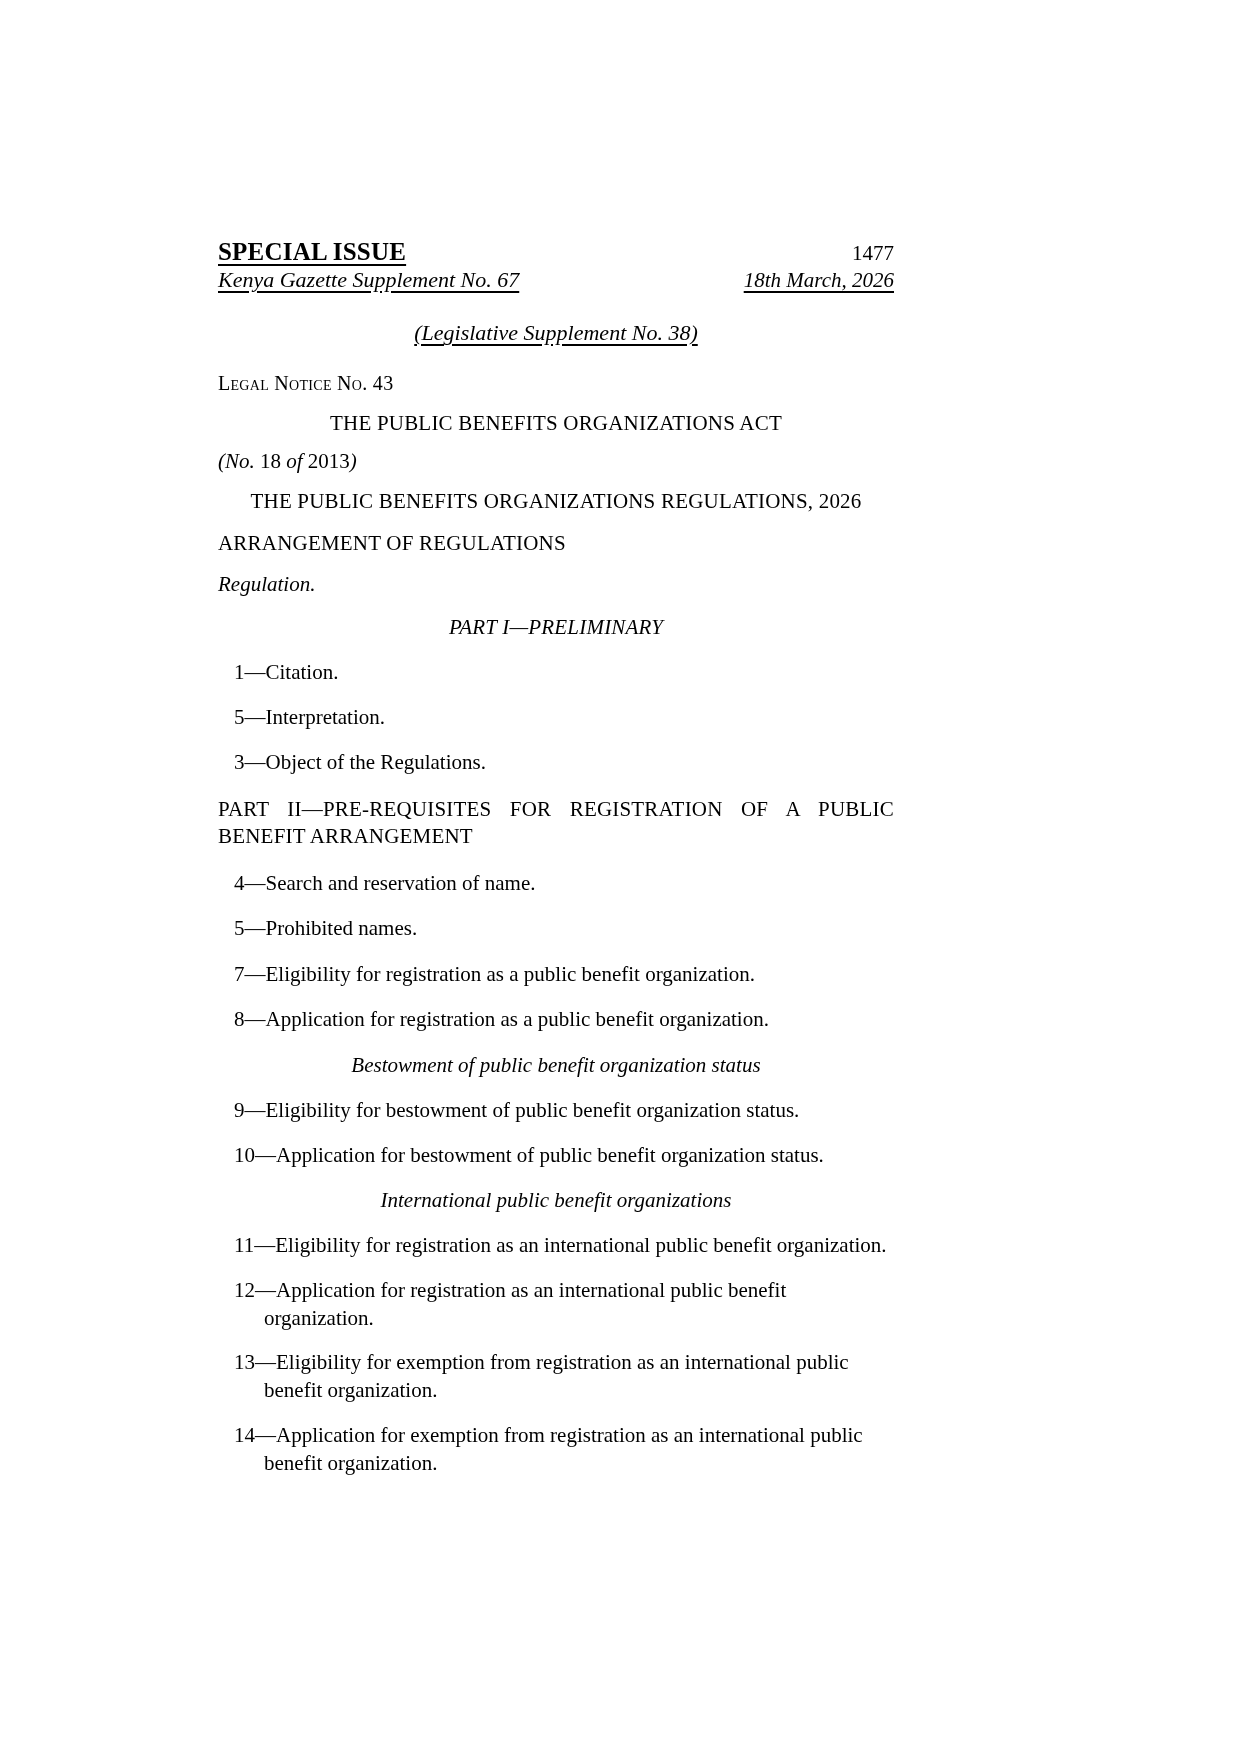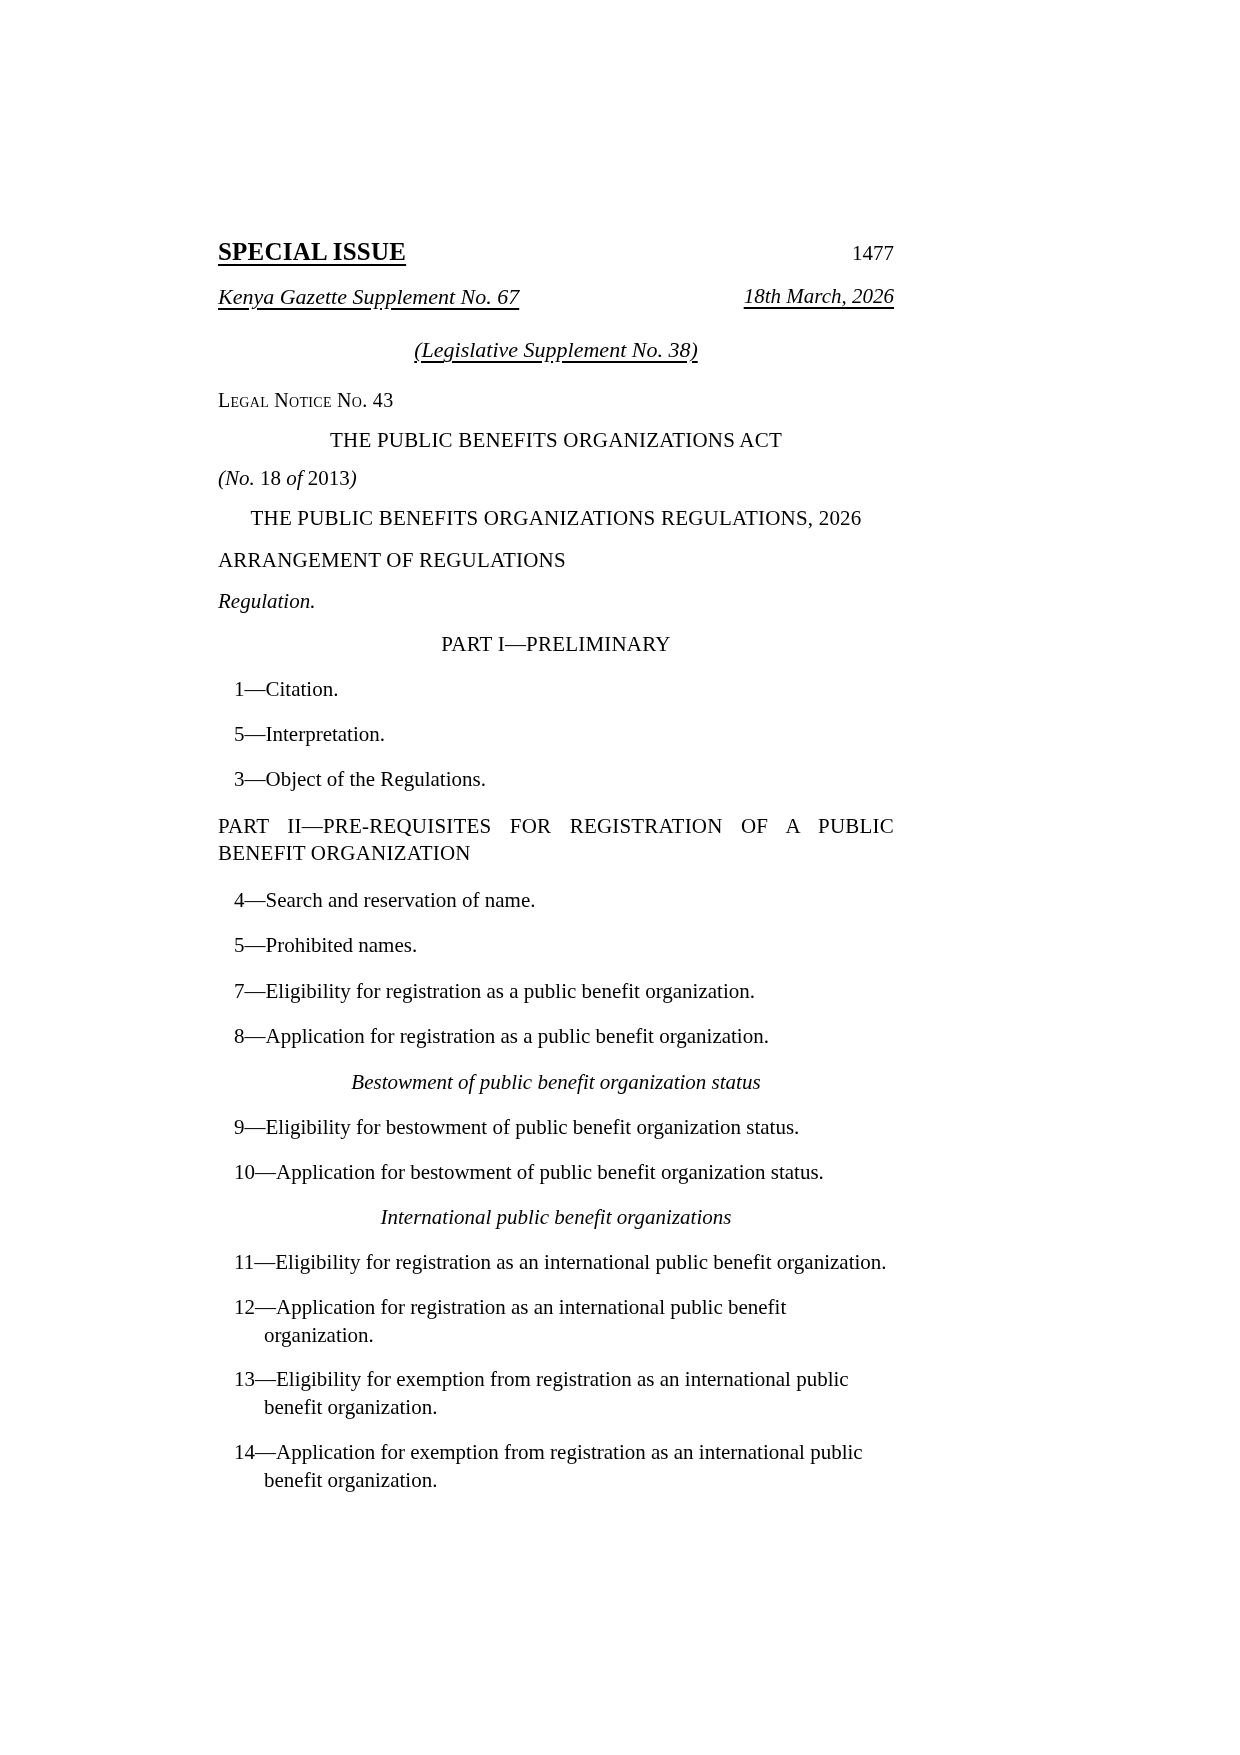--- a/index.html
+++ b/index.html
@@ -47,24 +47,24 @@
     text-underline-offset: 4px;
     line-height: 1.15;
   }
   .page-number {
     font-size: 21px;
     line-height: 1.15;
   }
 
   .gazette-row {
     display: flex;
-    align-items: flex-start;
+    align-items: flex-end;
     justify-content: space-between;
     width: 100%;
-    margin-top: 17px;
+    margin-top: 0;
   }
   .gazette-supp {
     font-size: 22px;
     font-style: italic;
     text-decoration: underline;
     text-underline-offset: 4px;
     line-height: 1.2;
   }
   .gazette-date {
     font-size: 21px;
@@ -126,20 +126,21 @@
     font-style: italic;
     margin-top: 16px;
   }
 
   
   .part-heading-centered {
     text-align: center;
     font-size: 21px;
     margin-top: 18px;
     letter-spacing: 0.2px;
+    font-style: italic;
   }
   .part-heading-justified {
     text-align: justify;
     text-align-last: left;
     font-size: 21px;
     margin-top: 19px;
     line-height: 1.32;
     letter-spacing: 0.2px;
   }
 
@@ -200,21 +201,21 @@
     <div class="arrangement-title">ARRANGEMENT OF REGULATIONS</div>
 
     <div class="regulation-label">Regulation.</div>
 
     <div class="part-heading-centered">PART I—PRELIMINARY</div>
 
     <div class="toc-entry first-after-heading">1—Citation.</div>
     <div class="toc-entry">5—Interpretation.</div>
     <div class="toc-entry">3—Object of the Regulations.</div>
 
-    <div class="part-heading-justified">PART II—PRE-REQUISITES FOR REGISTRATION OF A PUBLIC BENEFIT ORGANIZATION</div>
+    <div class="part-heading-justified">PART II—PRE-REQUISITES FOR REGISTRATION OF A PUBLIC BENEFIT ARRANGEMENT</div>
 
     <div class="toc-entry first-after-heading">4—Search and reservation of name.</div>
     <div class="toc-entry">5—Prohibited names.</div>
 
 
     <div class="toc-entry first-after-heading">7—Eligibility for registration as a public benefit organization.</div>
     <div class="toc-entry">8—Application for registration as a public benefit organization.</div>
 
     <div class="sub-heading">Bestowment of public benefit organization status</div>
 

